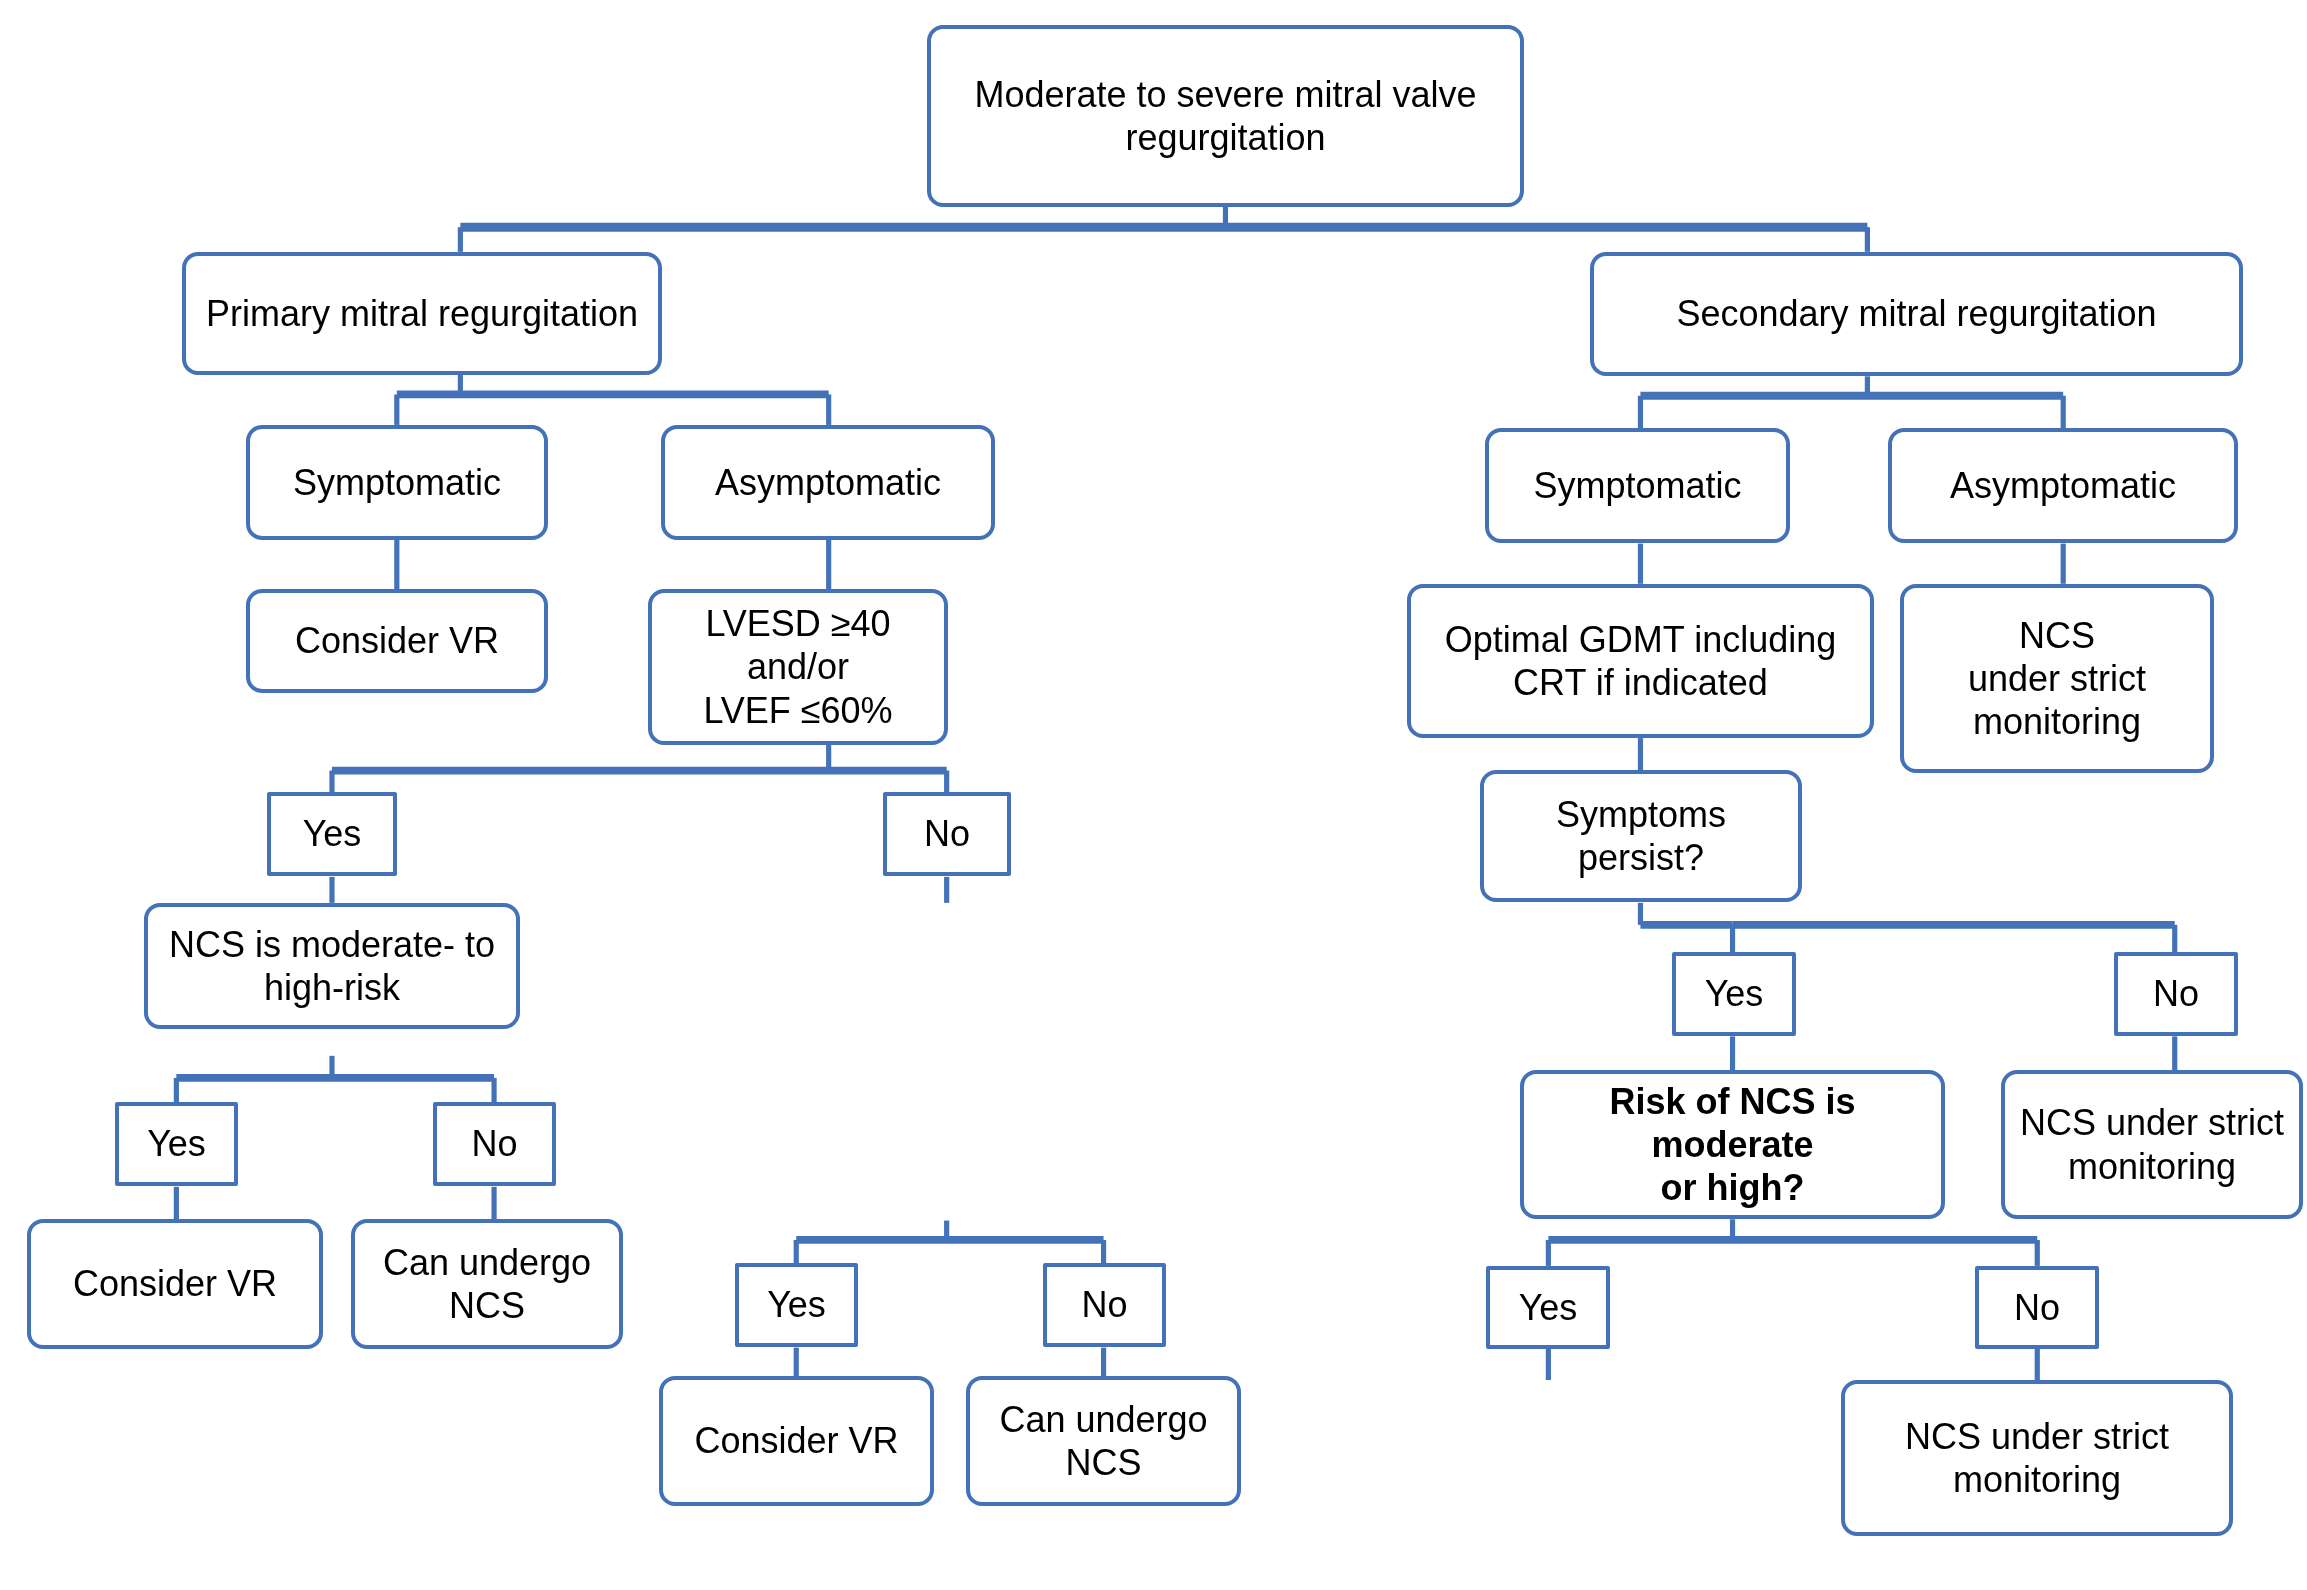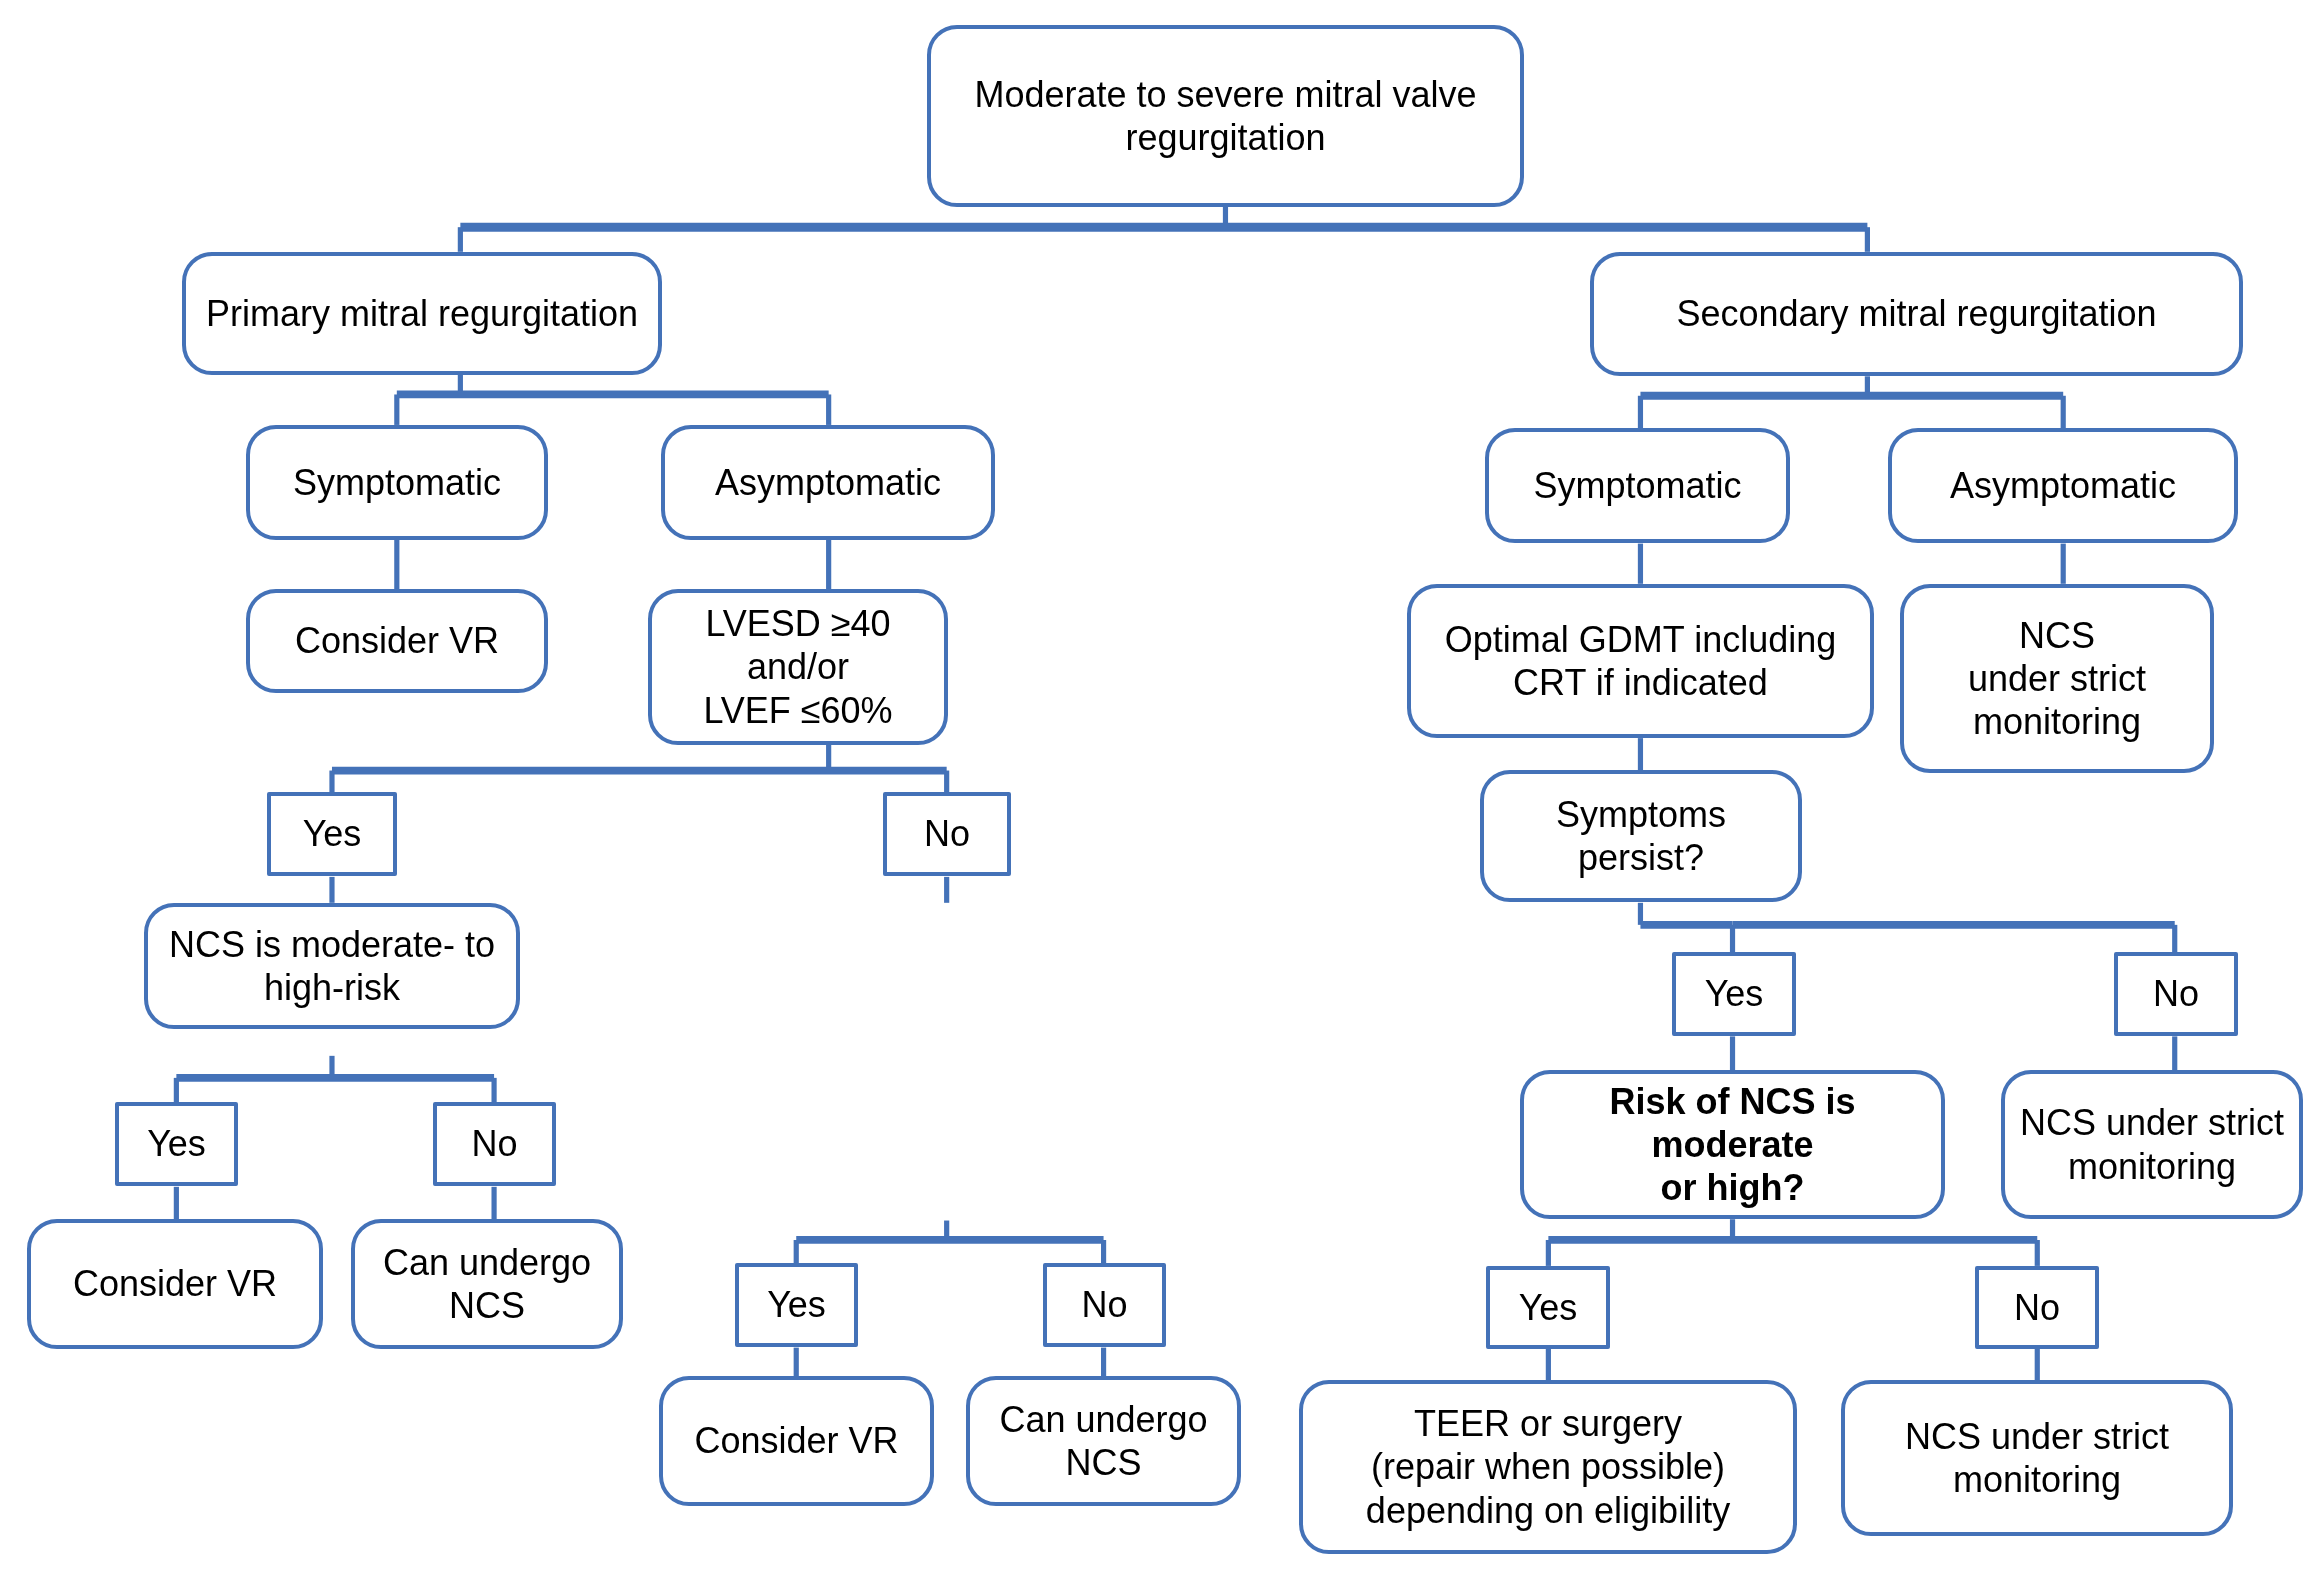--- a/index.html
+++ b/index.html
@@ -23,21 +23,21 @@
     top: 0;
     width: 2307px;
     height: 1591px;
     pointer-events: none;
   }
   .node {
     position: absolute;
     box-sizing: border-box;
     background: #ffffff;
     border: 4.5px solid #4472B8;
-    border-radius: 30px;
+    border-radius: 16px;
     display: flex;
     align-items: center;
     justify-content: center;
     text-align: center;
     color: #000000;
     line-height: 1.20;
     font-size: 36px;
     padding: 2.6px 9px;
     white-space: pre-line;
     z-index: 2;
@@ -187,21 +187,18 @@
   <div class="node" style="left:1520px; top:1070px; width:425px; height:149px;font-weight:bold;">Risk of NCS is moderate
 or high?</div>
 
   <div class="node" style="left:2001px; top:1070px; width:302px; height:149px;">NCS under strict
 monitoring</div>
 
   <div class="node small" style="left:1486px; top:1266px; width:124px; height:83px;">Yes</div>
 
   <div class="node small" style="left:1975px; top:1266px; width:124px; height:83px;">No</div>
 
-  <div class="node" style="left:1299px; top:1380px; width:498px; height:174px;">TEER or surgery
-(repair when possible)
-depending on eligibility</div>
 
   <div class="node" style="left:1841px; top:1380px; width:392px; height:156px;">NCS under strict
 monitoring</div>
 
 </div>
 
 
 </body></html>

